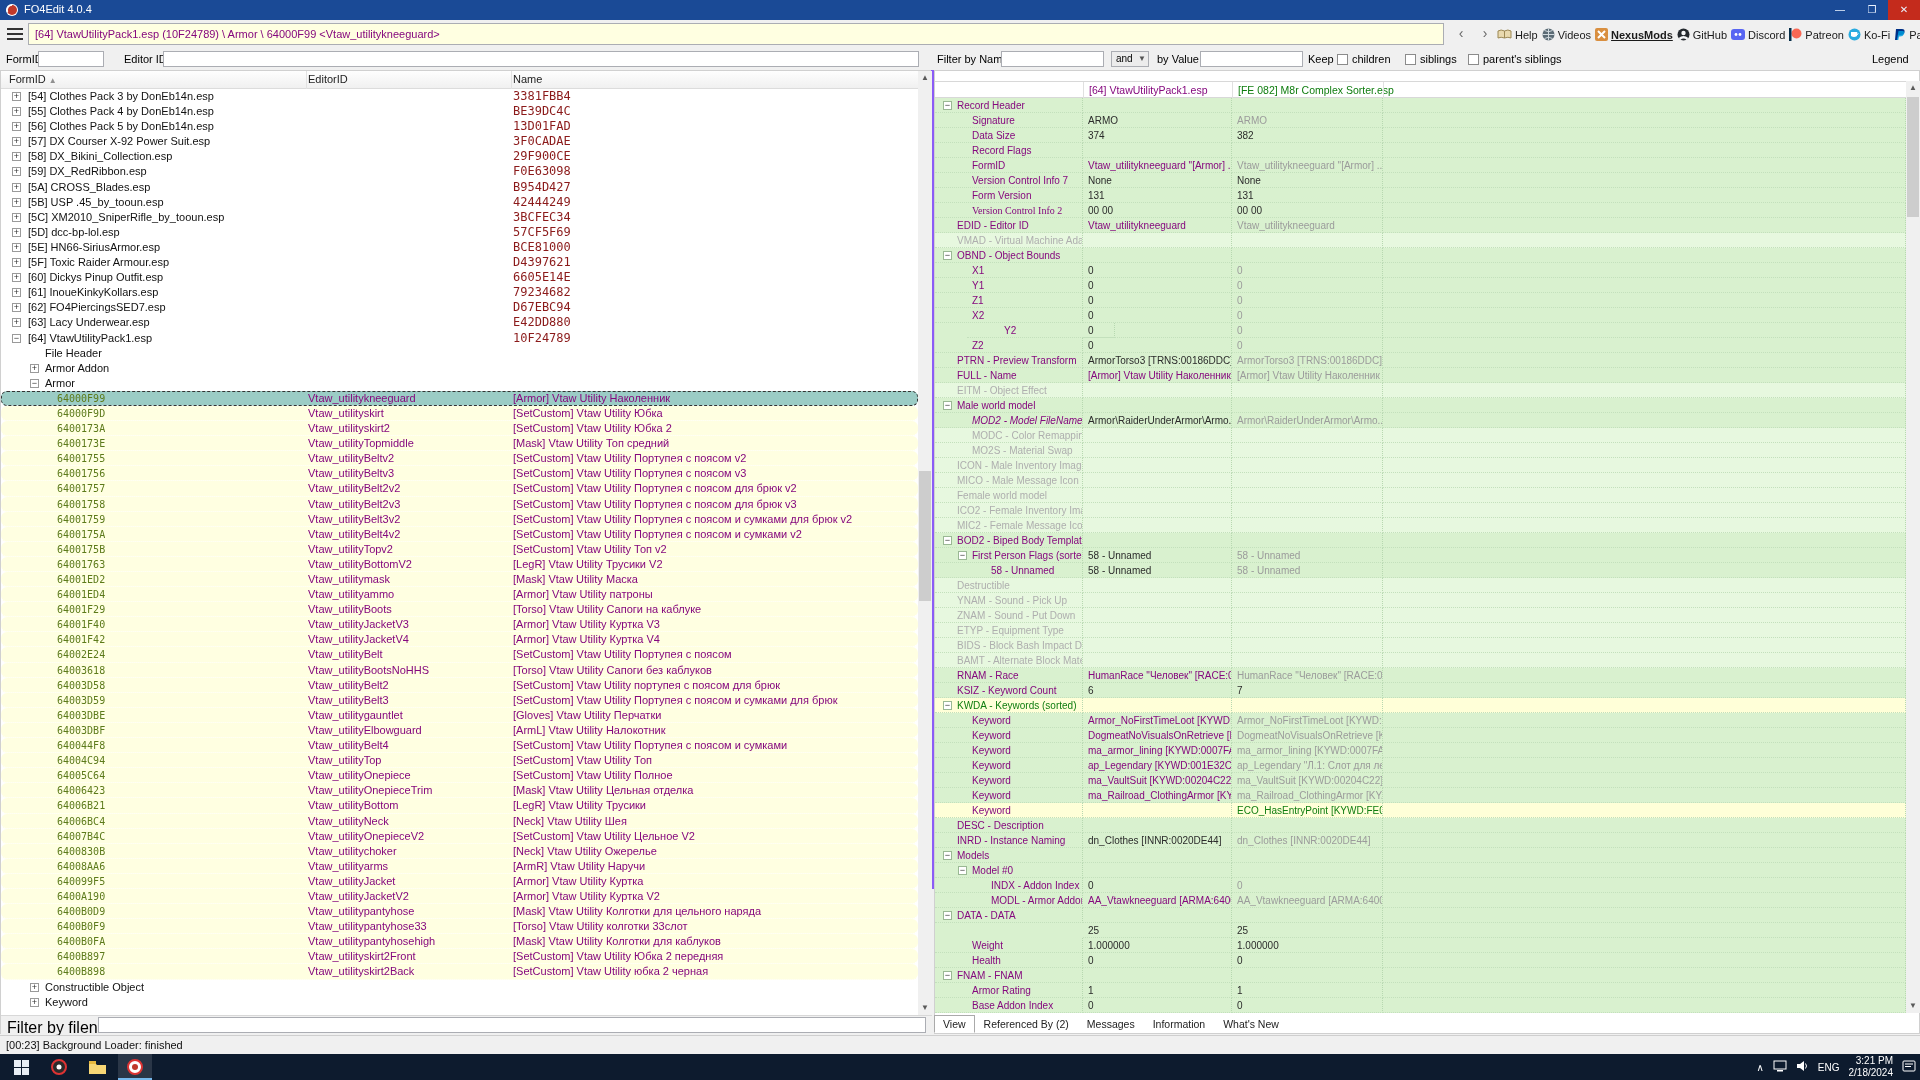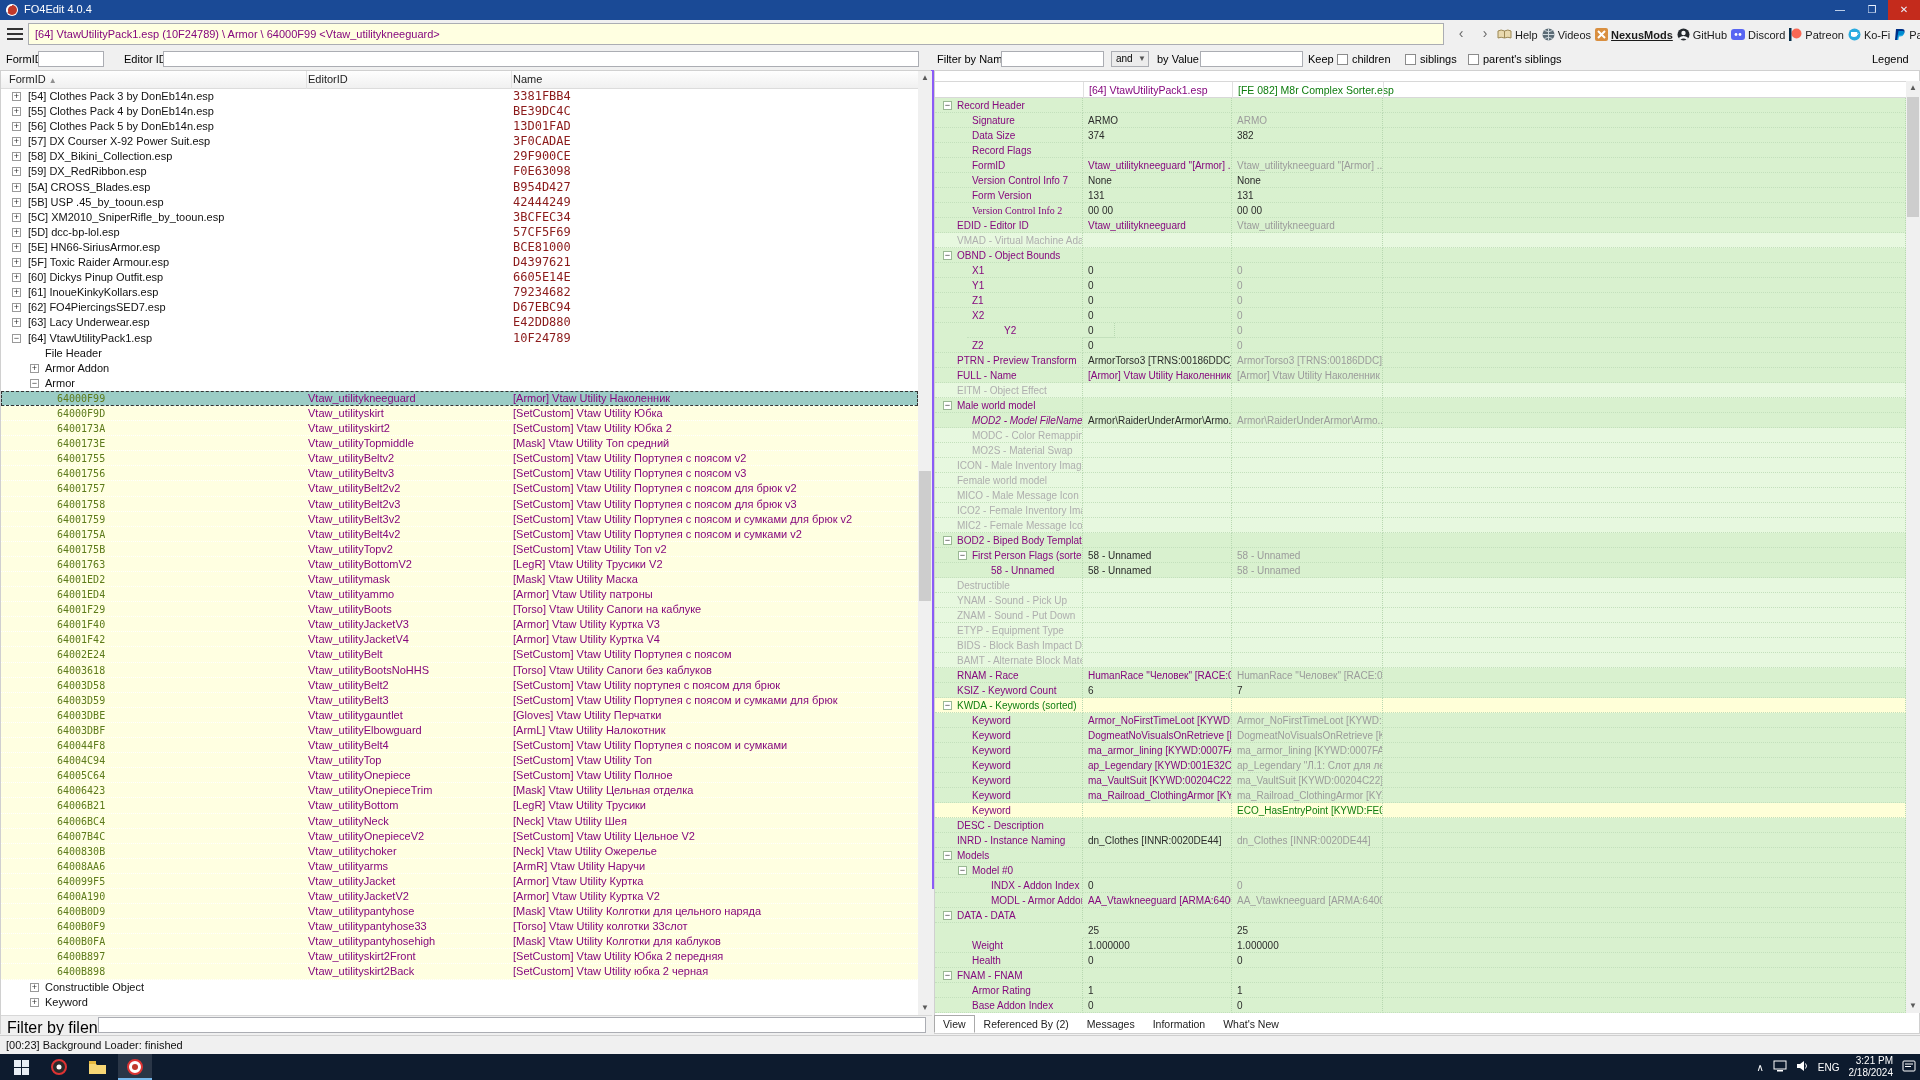--- a/index.html
+++ b/index.html
@@ -40,21 +40,21 @@
   #andsel .dd { float:right; margin-right:2px; color:#555; font-size:8px; }
 
   
   #leftpanel { left:0; top:70px; width:931px; height:964px; background:#fff; border:1px solid #d0d0d0; }
   #treeheader { left:0; top:0; width:917px; height:18px;
     background:linear-gradient(#fefefe,#f0f0f0); border-bottom:1px solid #dcdcdc; font-size:11px; color:#222;text-align:right; }
   #treeheader .hc { position:absolute; top:2px; }
   #treeheader .vline { position:absolute; top:0; width:1px; height:18px; background:#e2e2e2; }
   #tree-rows { left:0; top:18px; width:917px; height:924px; overflow:hidden; }
   .trow { position:relative; width:917px; height:15.1px; font-size:11px; white-space:nowrap; }
-  .trow.rec { background:var(--rowYellow); border-bottom:1px dotted #ffffff; }
+  .trow.rec { background:var(--rowYellow); border-bottom:1px dotted #ffffff;border-radius:6px; }
   .trow.sel { background:var(--selTeal); outline:1px dashed #333; outline-offset:-1px; }
   .trow .c { position:absolute; top:0; line-height:15px; overflow:hidden; }
   .cid-p { left:27px; color:#111; }
   .cid-n { left:44px; color:#111; }
   .cid-r { left:56px; color:var(--olive); font-family:"DejaVu Sans Mono","Liberation Mono",monospace; font-size:10px; }
   .ced { left:307px; width:203px; color:var(--purple); }
   .cnm { left:512px; right:2px; color:var(--purple); }
   .ccrc { left:512px; color:var(--maroon); font-family:"DejaVu Sans Mono","Liberation Mono",monospace; font-size:12px; }
   .exp { position:absolute; top:3px; width:9px; height:9px; border:1px solid #9a9a9a; background:#fff;
     font-size:9px; line-height:7px; text-align:center; color:#333; }
@@ -725,27 +725,27 @@
           <div class="gc g3"></div>
           <div class="gc g4"></div>
         </div>
         <div class="grow dim">
           <div class="gc gl" style="padding-left: 22px;">ICON - Male Inventory Image</div>
           <div class="gc g2"></div>
           <div class="gc g3"></div>
           <div class="gc g4"></div>
         </div>
         <div class="grow dim">
+          <div class="gc gl" style="padding-left: 22px;">MICO - Male Message Icon</div>
+          <div class="gc g2"></div>
+          <div class="gc g3"></div>
+          <div class="gc g4"></div>
+        </div>
+        <div class="grow dim">
           <div class="gc gl" style="padding-left: 22px;">Female world model</div>
-          <div class="gc g2"></div>
-          <div class="gc g3"></div>
-          <div class="gc g4"></div>
-        </div>
-        <div class="grow dim">
-          <div class="gc gl" style="padding-left: 22px;">MICO - Male Message Icon</div>
           <div class="gc g2"></div>
           <div class="gc g3"></div>
           <div class="gc g4"></div>
         </div>
         <div class="grow dim">
           <div class="gc gl" style="padding-left: 22px;">ICO2 - Female Inventory Ima...</div>
           <div class="gc g2"></div>
           <div class="gc g3"></div>
           <div class="gc g4"></div>
         </div>

